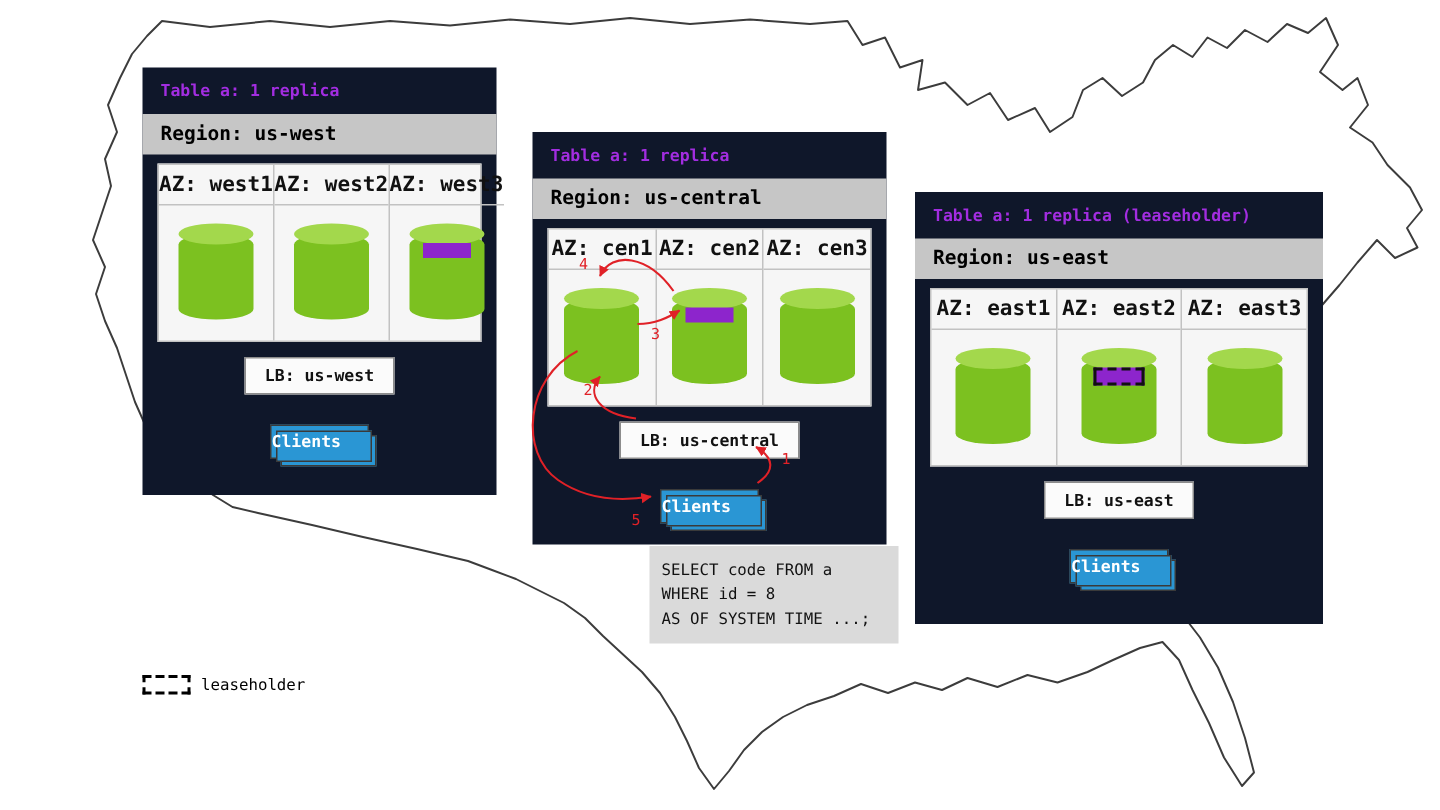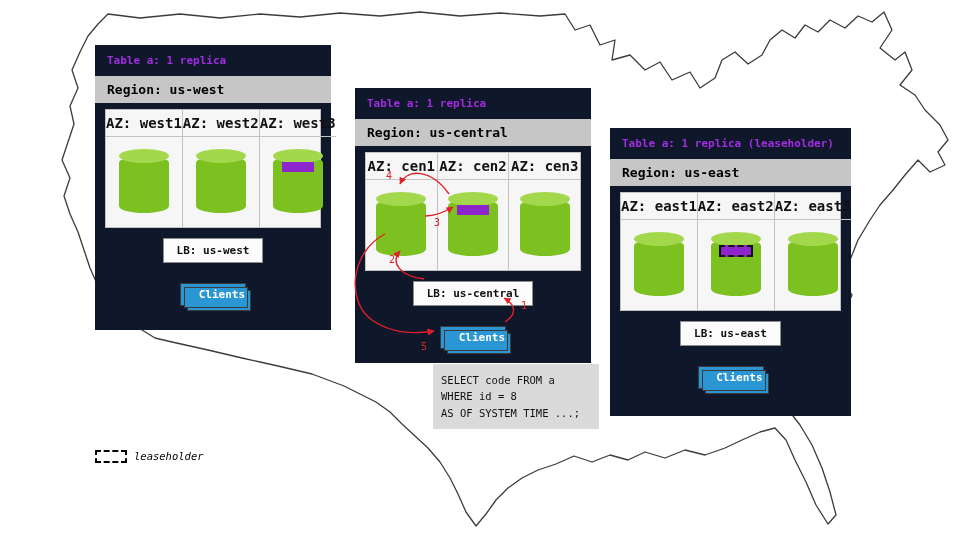--- a/index.html
+++ b/index.html
@@ -19,31 +19,31 @@
 
   .cyl{position:relative;width:50px;height:64px;margin:12px auto 14px;}
   .cyl-body{position:absolute;left:0;top:7px;width:50px;height:57px;background:#7cc120;border-radius:25px/7px;}
   .cyl-top{position:absolute;left:0;top:0;width:50px;height:14px;background:#a3d84c;border-radius:50%;z-index:2;}
   .badge{position:absolute;left:9px;top:13px;width:32px;height:10px;background:#8d25cc;z-index:3;}
   .badge.leaseholder{box-sizing:border-box;width:34px;height:12px;left:8px;border:2px dashed #111;}
 
   .lb{width:max-content;margin:10px auto 0;padding:5px 13px;background:#fbfbfb;
       border:1px solid #8c8c8c;font-size:11px;color:#111;white-space:nowrap;}
 
-  .clients{position:relative;z-index:0;margin:20px auto 0;width:64px;padding:4px 0;text-align:right;
+  .clients{position:relative;z-index:0;margin:20px auto 0;width:64px;padding:4px 0;text-align:left;
            background:#2a96d4;border:1px solid #3a3a3a;color:#fff;font-size:11px;}
   .clients::after{content:"";position:absolute;left:3px;top:3px;width:100%;height:100%;
            background:#2a96d4;border:1px solid #3a3a3a;z-index:-1;box-sizing:border-box;}
   .clients::before{content:"";position:absolute;left:6px;top:6px;width:100%;height:100%;
            background:#2a96d4;border:1px solid #3a3a3a;z-index:-2;box-sizing:border-box;}
 
   .sql-box{position:absolute;left:433px;top:364px;width:166px;background:#dadada;z-index:2;
            padding:8px 8px;font-size:10.5px;line-height:1.55;color:#111;box-sizing:border-box;}
 
-  .legend{position:absolute;left:95px;top:450px;display:flex;align-items:flex-start;gap:7px;z-index:2;font-style:italic;}
+  .legend{position:absolute;left:95px;top:450px;display:flex;align-items:center;gap:7px;z-index:2;}
   .legend-swatch{width:28px;height:9px;border:2px dashed #000;background:#fff;}
   .legend-label{font-size:10.5px;color:#000;}
 </style>
 </head>
 <body>
 
 <div class="canvas">
 
   <svg class="map-svg" viewBox="0 0 960 540">
     <path d="M108,14 L140,18 L180,14 L220,18 L260,14 L300,17 L340,13 L380,16 L420,12 L460,16 L500,13 L540,16 L565,14
@@ -114,21 +114,21 @@
     <div class="lb">LB: us-central</div>
     <div class="clients">Clients</div>
   </div>
 
   <div class="sql-box">
     <div>SELECT code FROM a</div>
     <div>WHERE id = 8</div>
     <div>AS OF SYSTEM TIME ...;</div>
   </div>
 
-  <div class="panel" style="left:610px;top:128px;width:241px;height:288px">
+  <div class="panel" style="left:610px;top:128px;width:272px;height:288px">
     <div class="table-label">Table a: 1 replica (leaseholder)</div>
     <div class="region-title">Region: us-east</div>
     <div class="az-area">
       <div class="az-col">
         <div class="az-label">AZ: east1</div>
         <div class="cyl">
           <div class="cyl-body"></div>
           <div class="cyl-top"></div>
         </div>
       </div>

